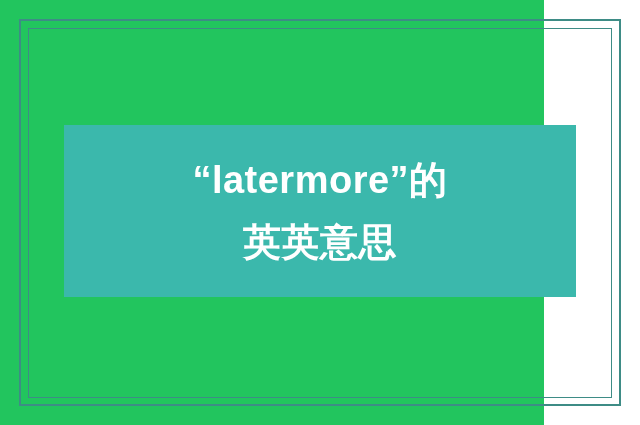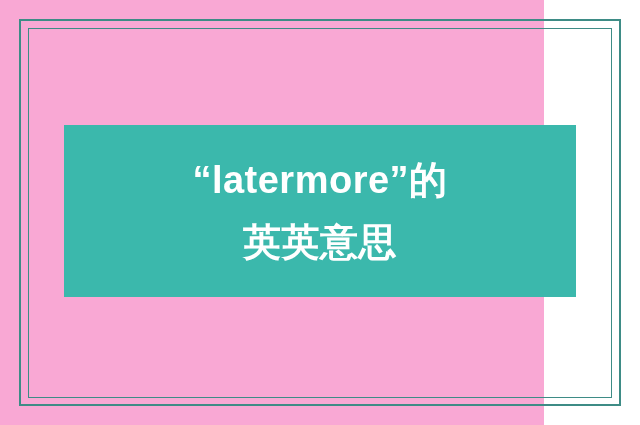--- a/index.html
+++ b/index.html
@@ -13,21 +13,21 @@
     height: 425px;
     overflow: hidden;
     font-family: "Liberation Sans", "DejaVu Sans", sans-serif;
   }
 
   .card {
     position: relative;
     width: 544px;
     height: 425px;
     box-sizing: border-box;
-    background: #f9a8d4;
+    background: #22c55e;
   }
 
   
   .frame-outer {
     position: absolute;
     left: 19px;
     top: 19px;
     width: 602px;
     height: 387px;
     box-sizing: border-box;

